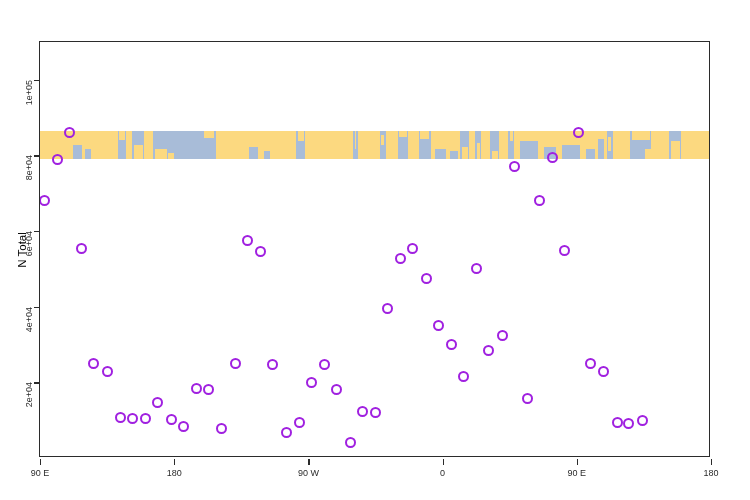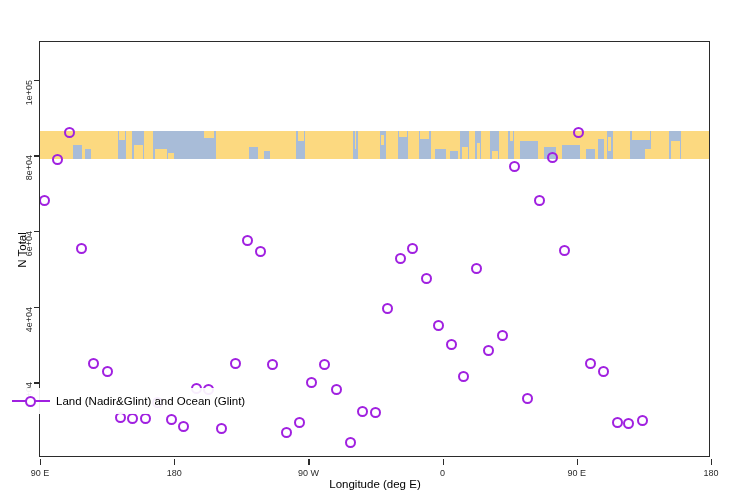--- a/index.html
+++ b/index.html
@@ -70,21 +70,20 @@
   }
   #legend .lgtext{font-size:11.5px;color:#000;white-space:nowrap;}
 </style>
 </head>
 <body>
 
 <div id="root">
 
 
   <div class="axis-title-y">N Total</div>
-  <div class="axis-title-x">Longitude (deg E)</div>
 
   <div id="frame">
     <div id="inner">
       <div id="band">
           <div class="land" style="left: 0px; width: 77.5378px; top: 0px; height: 28px;"></div>
           <div class="land" style="left: 86.4844px; width: 5.96444px; top: 0px; height: 28px;"></div>
           <div class="land" style="left: 104.378px; width: 8.94667px; top: 0px; height: 28px;"></div>
           <div class="land" style="left: 175.951px; width: 80.52px; top: 0px; height: 28px;"></div>
           <div class="land" style="left: 265.418px; width: 47.7156px; top: 0px; height: 28px;"></div>
           <div class="land" style="left: 317.607px; width: 22.3667px; top: 0px; height: 28px;"></div>
@@ -200,21 +199,14 @@
         <div class="ylab" style="top: 264.727px;">4e+04</div>
         <div class="tick-y" style="top: 189.091px;"></div>
         <div class="ylab" style="top: 189.091px;">6e+04</div>
         <div class="tick-y" style="top: 113.455px;"></div>
         <div class="ylab" style="top: 113.455px;">8e+04</div>
         <div class="tick-y" style="top: 37.8182px;"></div>
         <div class="ylab" style="top: 37.8182px;">1e+05</div>
       </div>
   </div>
 
-  <div id="legend">
-    <span class="lgline">
-      <span class="bar"></span>
-        <span class="mk"></span>
-    </span>
-    <span class="lgtext">Land (Nadir&amp;Glint) and Ocean (Glint)</span>
-  </div>
 
 </div>
 
 </body></html>

